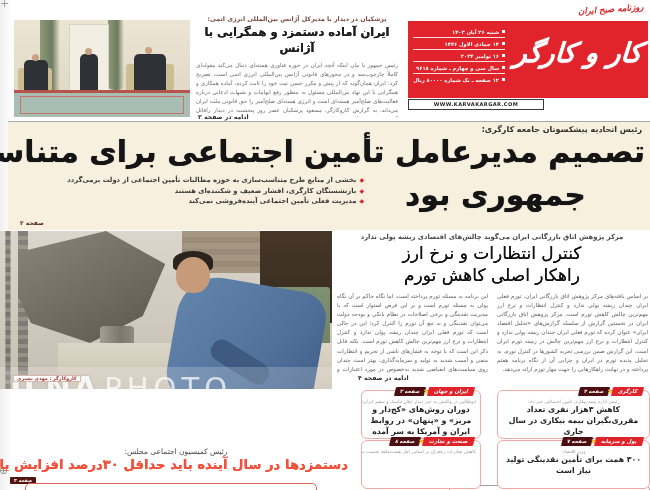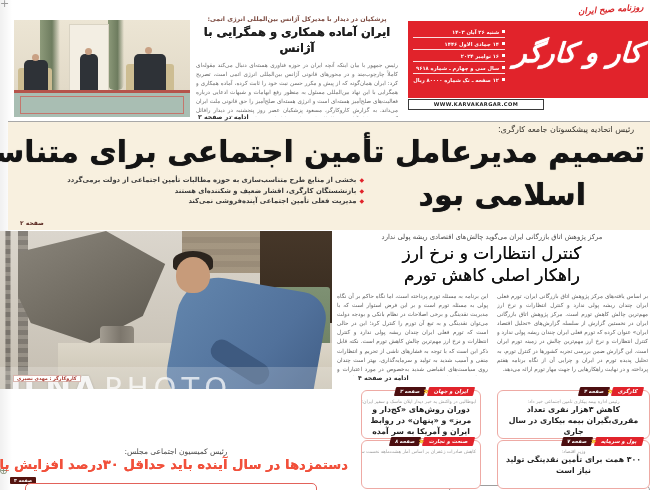--- a/index.html
+++ b/index.html
@@ -50,21 +50,21 @@
   .date-row:last-child{border-bottom:none;}
   .date-bullet{width:3px;height:3px;background:#fff;margin-left:3px;flex:0 0 auto;}
   .date-text{color:#fff;font-size:5.2px;font-weight:bold;white-space:nowrap;}
   #urlbar{left:408px;top:99px;width:134px;height:9px;background:#fff;border:1px solid #3a3a3a;
      font-size:5.1px;font-weight:bold;color:#222;text-align:center;line-height:9px;
      letter-spacing:.4px;}
 
   
   #band{left:8px;top:121px;width:642px;height:108px;background:#f8f0df;
      border-top:1px solid #a8a8a8;}
-  #band-kicker{position:absolute;right:16px;top:3px;font-size:8px;font-weight:normal;color:#33302a;padding-left:42px;}
+  #band-kicker{position:absolute;right:8px;top:3px;font-size:8px;font-weight:bold;color:#33302a;padding-left:42px;}
   #band-h1{position:absolute;right:5px;top:12px;font-size:30px;font-weight:bold;color:#141414;
      text-shadow:0 0 .7px #141414;white-space:nowrap;}
   #band-h2{position:absolute;right:64px;top:55px;font-size:30px;font-weight:bold;color:#141414;
      text-shadow:0 0 .7px #141414;}
   #band-bullets{position:absolute;left:122px;top:53px;width:234px;}
   .bullet-row{display:flex;direction:rtl;align-items:flex-end;justify-content:flex-start;
      font-size:6.8px;font-weight:bold;color:#3a3a3a;line-height:10.5px;white-space:nowrap;}
   .bullet-mark{color:#e1232b;font-size:6px;margin-left:3px;}
   #band-page{position:absolute;left:12px;bottom:4px;font-size:6px;font-weight:bold;color:#57261f;}
 
@@ -118,21 +118,21 @@
      text-shadow:0 0 .4px #f1503b;white-space:nowrap;}
   #wage-page{position:absolute;left:10px;top:477px;background:#55140f;color:#fff;
      font-size:4.6px;padding:1px 4px;border-radius:1px;font-weight:bold;}
   #cut-left{left:25px;top:483px;width:290px;height:10px;background:#fff;
      border:1.3px solid #e2625a;border-radius:5px;}
   #cut-right{left:449px;top:485px;width:199px;height:8px;background:#fff;
      border:1px solid #9d9d9d;border-radius:5px;}
 
   
   #art2{left:336px;top:233px;width:312px;text-align:center;}
-  #a2-kicker{font-size:6.8px;font-weight:normal;color:#4a4a4a;}
+  #a2-kicker{font-size:6.8px;font-weight:bold;color:#4a4a4a;}
   #a2-head{font-size:17px;font-weight:normal;color:#101010;line-height:1.28;margin-top:2px;
      text-shadow:0 0 .6px #101010;}
   #a2-cols{display:flex;direction:rtl;gap:9px;margin-top:5px;}
   .a2col{width:151px;font-size:5.6px;color:#5e5e5e;text-align:justify;line-height:1.64;
      height:84px;overflow:hidden;direction:rtl;}
   #a2-cont{position:absolute;left:358px;top:374px;font-size:6.2px;font-weight:bold;color:#2e2e2e;}
 
   
   .nbox{position:absolute;background:#fff;border:1px solid #eeaaa4;border-radius:6px;}
   .nb-tab{position:absolute;top:-4px;right:6px;display:flex;direction:rtl;align-items:stretch;
@@ -172,21 +172,21 @@
     <div class="figure" style="left:66px;top:34px;width:18px;height:44px;"></div>
     <div class="head" style="left:71px;top:28px;"></div>
     <div class="figure" style="left:120px;top:34px;width:32px;height:48px;"></div>
     <div class="head" style="left:131px;top:27px;"></div>
     <div id="carpet1"></div>
   </div>
 
   <div id="article1" class="abs rtl">
     <div id="a1-kicker">پزشکیان در دیدار با مدیرکل آژانس بین‌المللی انرژی اتمی:</div>
     <div id="a1-head">
-      <div>ایران آماده همکاری و همگرایی با آژانس</div>
+      <div>ایران آماده دستمزد و همگرایی با آژانس</div>
     </div>
     <div id="a1-body">رئیس جمهور با بیان اینکه آنچه ایران در حوزه فناوری هسته‌ای دنبال می‌کند مقوله‌ای کاملاً چارچوب‌مند و در محورهای قانونی آژانس بین‌المللی انرژی اتمی است، تصریح کرد: ایران همان‌گونه که از پیش و مکرر حسن نیت خود را ثابت کرده، آماده همکاری و همگرایی با این نهاد بین‌المللی مسئول به منظور رفع ابهامات و شبهات ادعایی درباره فعالیت‌های صلح‌آمیز هسته‌ای است و انرژی هسته‌ای صلح‌آمیز را حق قانونی ملت ایران می‌داند. به گزارش کاروکارگر، مسعود پزشکیان عصر روز پنجشنبه در دیدار رافائل گروسی مدیرکل آژانس بین‌المللی انرژی اتمی با اشاره به ماهیت صلح‌آمیز فعالیت‌های هسته‌ای جمهوری اسلامی ایران، سیاست اصولی کشور را تعامل سازنده با آژانس و پایبندی به تعهدات بین‌المللی عنوان کرد.</div>
     <div id="a1-cont">ادامه در صفحه ۲</div>
   </div>
 
   <div id="tagline" class="abs rtl">روزنامه صبح ایران</div>
   <div id="redbox" class="abs">
     <div id="logo" class="rtl">کار و کارگر</div>
     <div id="dates">
       <div class="date-row">
@@ -209,21 +209,21 @@
         <span class="date-bullet"></span>
         <span class="date-text">۱۲ صفحه ـ تک شماره ۸۰۰۰۰ ریال</span>
       </div>
     </div>
   </div>
   <div id="urlbar" class="abs ltr">WWW.KARVAKARGAR.COM</div>
 
   <div id="band" class="abs rtl">
     <div id="band-kicker">رئیس اتحادیه پیشکسوتان جامعه کارگری:</div>
     <div id="band-h1">تصمیم مدیرعامل تأمین اجتماعی برای متناسب‌سازی</div>
-    <div id="band-h2">اسلامی بود</div>
+    <div id="band-h2">جمهوری بود</div>
     <div id="band-bullets">
       <div class="bullet-row">
         <span class="bullet-mark">◆</span>
         <span>بخشی از منابع طرح متناسب‌سازی به حوزه مطالبات تأمین اجتماعی از دولت برمی‌گردد</span>
       </div>
       <div class="bullet-row">
         <span class="bullet-mark">◆</span>
         <span>بازنشستگان کارگری، اقشار ضعیف و شکننده‌ای هستند</span>
       </div>
       <div class="bullet-row">

